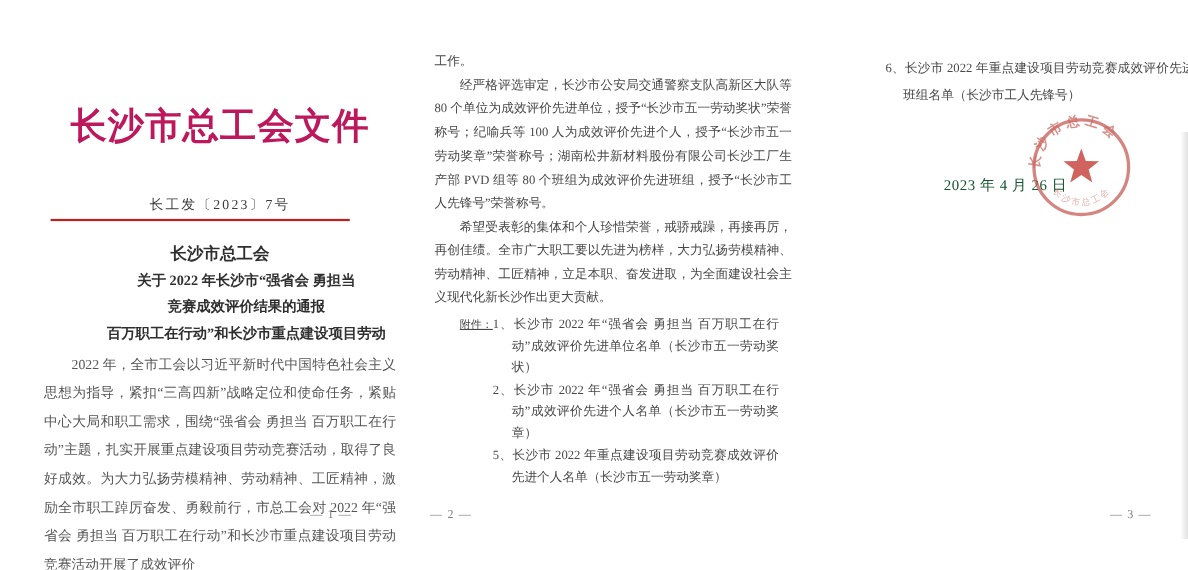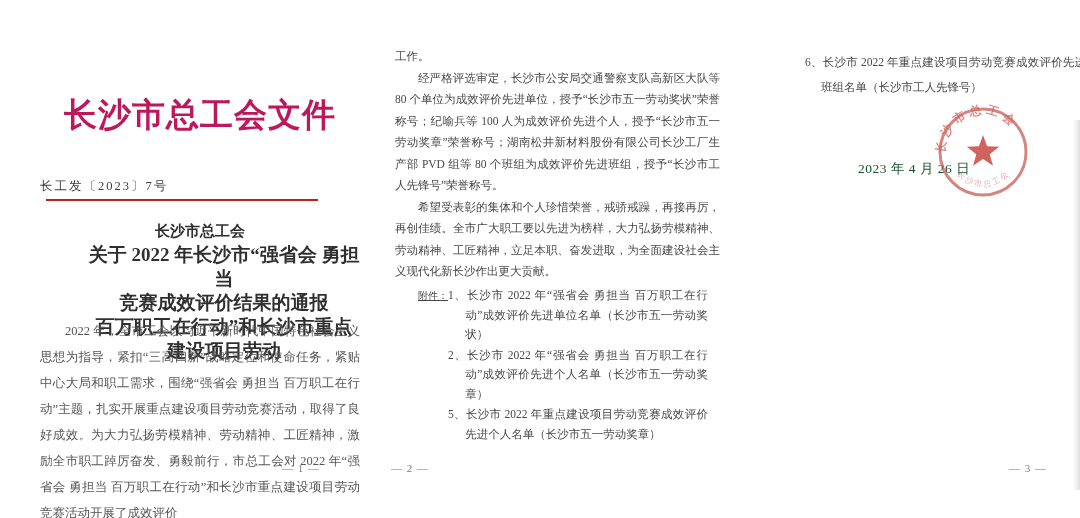--- a/index.html
+++ b/index.html
@@ -11,29 +11,29 @@
   #page-1{left:40px;width:320px;}
   #page-2{left:395px;width:325px;}
   #page-3{left:755px;width:320px;}
 
   
   .banner{
     position:absolute;left:0;top:96px;width:100%;text-align:center;
     color:#be185d;font-size:33px;font-weight:bold;letter-spacing:1px;line-height:1.2;
   }
   .doc-number{
-    position:absolute;left:0;top:178px;width:100%;
+    position:absolute;left:0;top:178px;width:100%;text-align:center;
     font-size:12.5px;color:#3c3c3c;letter-spacing:2px;
   }
   .red-line{
     position:absolute;left:6px;top:199px;width:272px;height:2px;background:#bf1f1d;
   }
   .doc-title{position:absolute;left:0;top:220px;width:100%;text-align:center;color:#2f2f2f;font-weight:bold;}
   .doc-title .t1{font-size:15px;line-height:23px;}
-  .doc-title .t2{font-size:19px;line-height:24px;margin-left:48px;}
+  .doc-title .t2{font-size:13px;line-height:24px;margin-left:48px;}
   .body-par{
     font-size:12.5px;line-height:26px;text-align:justify;text-indent:2em;
     color:#555555;margin:0;
   }
   #p1-body{position:absolute;left:0;top:318px;width:320px;}
 
   
   .p2-par{font-size:11.5px;line-height:21.5px;text-align:justify;color:#474747;margin:0;}
   .indent{text-indent:2em;}
   #p2-text{position:absolute;left:0;top:46px;width:325px;}

